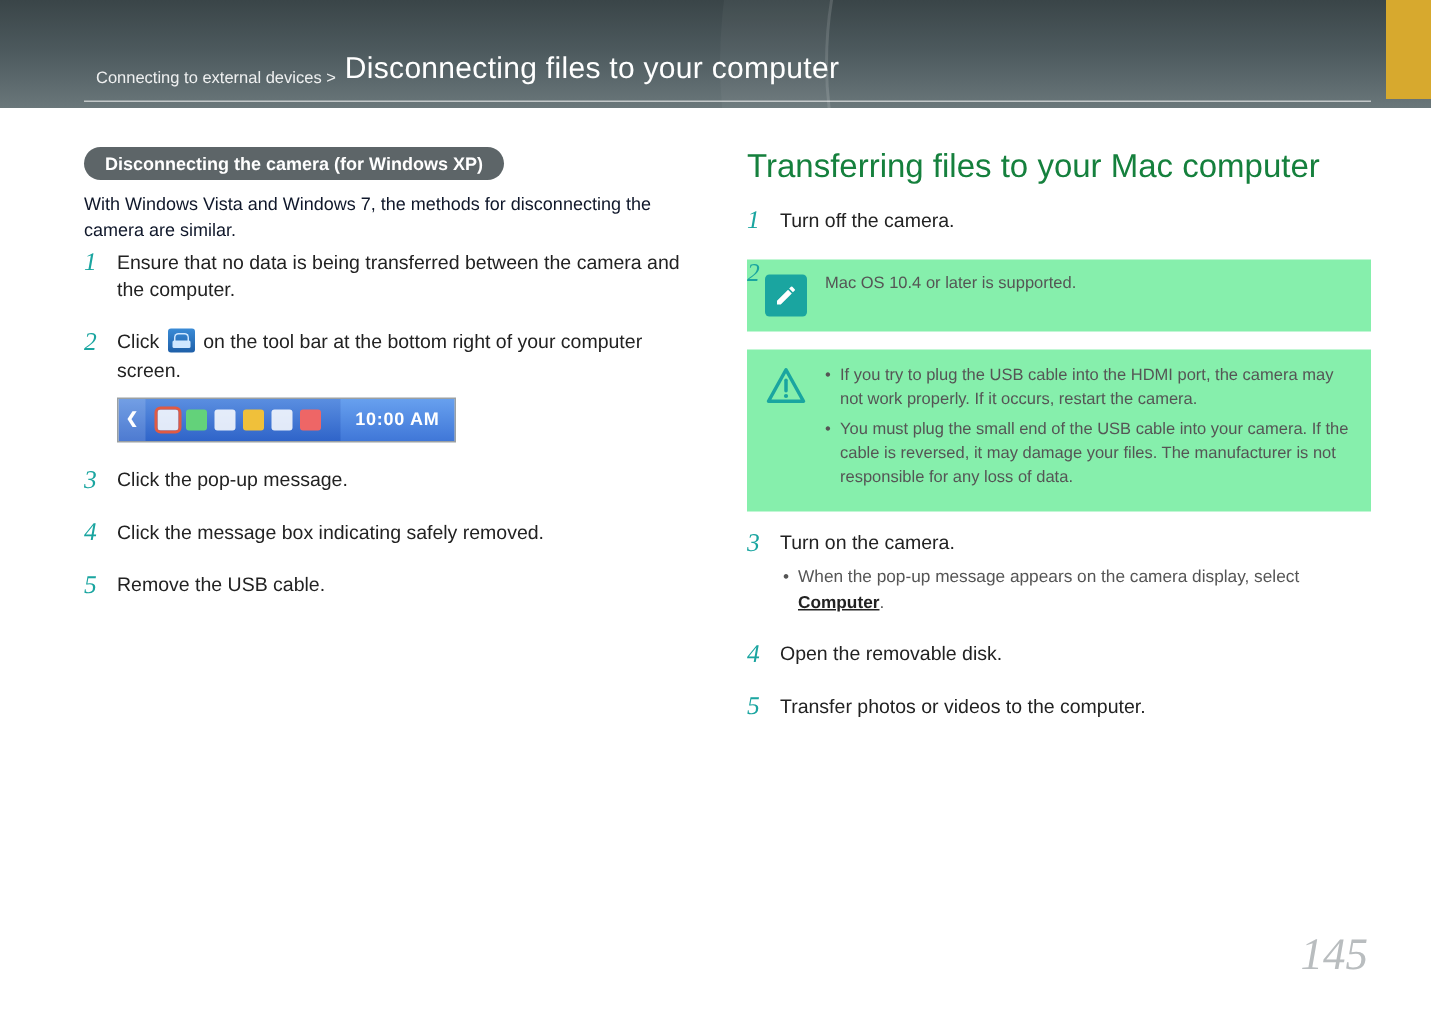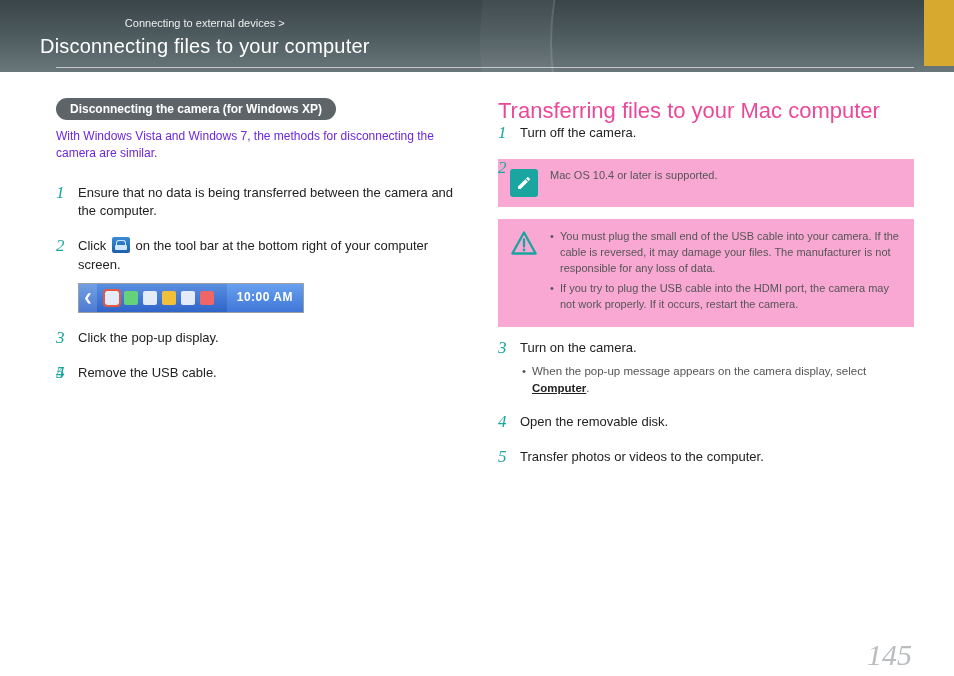--- a/index.html
+++ b/index.html
@@ -29,27 +29,26 @@
       0 0 0 70px rgba(255,255,255,0.04);
   }
   .accent-tab {
     position: absolute;
     right: 0; top: 0;
     width: 30px; height: 66px;
     background: #d7a92e;
   }
   .breadcrumb {
     position: absolute;
-    left: 40px; bottom: 14px;
+    left: 64px; bottom: 14px;
     color: #fff;
     font-size: 12px;
     display: flex;
-    align-items: center;
+    align-items: flex-end;
     gap: 6px;
-    flex-direction: column;
   }
   .breadcrumb .small { font-size: 11px; opacity: 0.9; }
   .breadcrumb .title { font-size: 20px; font-weight: 300; letter-spacing: .2px; }
   .header-rule {
     position: absolute;
     left: 56px; right: 40px; bottom: 4px;
     height: 1px;
     background: rgba(255,255,255,0.6);
   }
 
@@ -69,23 +68,23 @@
     background: #5d6568;
     color: #fff;
     font-size: 12px;
     font-weight: 700;
     padding: 4px 14px;
     border-radius: 11px;
     margin-bottom: 8px;
   }
   .intro {
     font-size: 12px;
-    color: #6d28d9;
+    color: #0f172a;
     line-height: 1.4;
-    margin-bottom: 22px;
+    margin-bottom: 4px;
   }
 
   ol.steps { list-style: none; counter-reset: step; }
   ol.steps > li {
     position: relative;
     padding-left: 22px;
     margin-bottom: 16px;
     font-size: 13px;
     color: #222;
     line-height: 1.45;
@@ -181,29 +180,30 @@
   .taskbar .clock {
     margin-left: auto;
     padding: 16px 10px;
     background: linear-gradient(180deg,#6aa3f0,#3d74d6);
     height: 100%;
     display: flex; align-items: center;
     letter-spacing: .5px;
   }
 
   h2.section-title {
-    color: #ec4899;
+    color: #15803d;
     font-size: 22px;
     font-weight: 400;
+    margin-bottom: 14px;
   }
 
   .note-box {
     display: flex;
     gap: 12px;
-    background: #f9a8d4;
+    background: #86efac;
     padding: 10px 12px;
     margin: 12px 0;
     font-size: 11px;
     color: #555;
     align-items: flex-start;
   }
   .note-box .note-icon {
     flex: 0 0 28px;
     height: 28px;
     border-radius: 3px;
@@ -216,21 +216,21 @@
   .note-box.warn .note-icon svg { width: 28px; height: 26px; }
   .note-box ul { list-style: none; }
   .note-box ul li {
     position: relative; padding-left: 10px; line-height: 1.45; margin-bottom: 4px;
   }
   .note-box ul li::before { content:"•"; position:absolute; left:0; top:0; }
 
   .page-number {
     position: absolute;
     right: 42px;
-    bottom: 4px;
+    bottom: 22px;
     font-family: Georgia, "Times New Roman", serif;
     font-style: italic;
     font-size: 30px;
     color: #b9bdbf;
   }
 </style>
 </head>
 <body>
 
 <div class="header-band">
@@ -269,24 +269,25 @@
               <div class="ti b"></div>
               <div class="ti"></div>
               <div class="ti c"></div>
             </div>
             <div class="clock">10:00 AM</div>
           </div>
         </li>
 
         <li>
           <span class="num">3</span>
-          <span>Click the pop-up display.</span>
+          <span>Click the pop-up message.</span>
         </li>
         <li>
           <span class="num">4</span>
+          <span>Click the message box indicating safely removed.</span>
         </li>
         <li>
           <span class="num">5</span>
           <span>Remove the USB cable.</span>
         </li>
       </ol>
     </div>
 
     <div class="col">
       <h2 class="section-title">Transferring files to your Mac computer</h2>
@@ -312,22 +313,22 @@
 
       <div class="note-box warn">
         <div class="note-icon">
           <svg viewBox="0 0 24 22">
               <path fill="none" stroke="#1aa5a0" stroke-width="2" stroke-linejoin="round" d="M12 2 L22 20 L2 20 Z"></path>
               <line x1="12" y1="8" x2="12" y2="14" stroke="#1aa5a0" stroke-width="2" stroke-linecap="round"></line>
               <circle cx="12" cy="17" r="1.2" fill="#1aa5a0"></circle>
             </svg>
         </div>
         <ul>
+          <li>If you try to plug the USB cable into the HDMI port, the camera may not work properly. If it occurs, restart the camera.</li>
           <li>You must plug the small end of the USB cable into your camera. If the cable is reversed, it may damage your files. The manufacturer is not responsible for any loss of data.</li>
-          <li>If you try to plug the USB cable into the HDMI port, the camera may not work properly. If it occurs, restart the camera.</li>
         </ul>
       </div>
 
       <ol class="steps">
         <li>
           <span class="num">3</span>
           <span>Turn on the camera.</span>
           <ul>
             <li>
               <span>When the pop-up message appears on the camera display, select </span><b>Computer</b><span>.</span>

